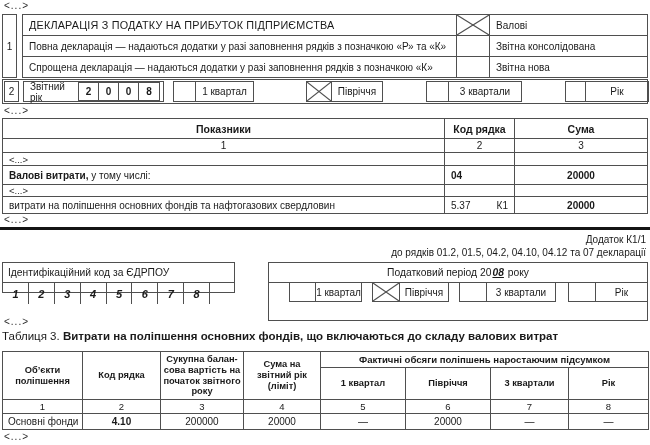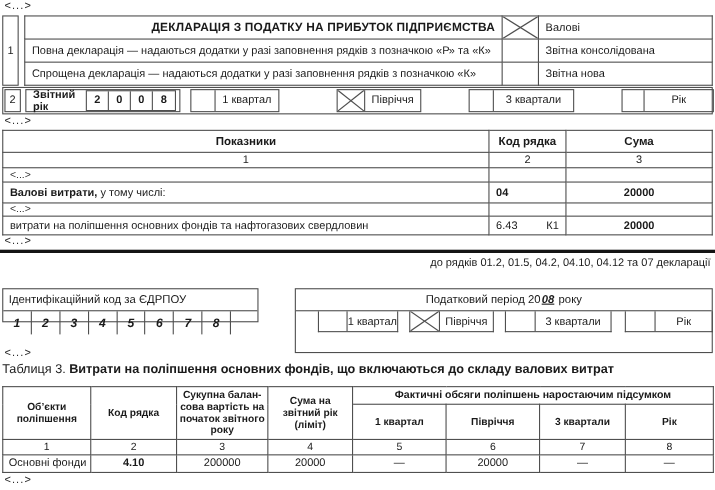--- a/index.html
+++ b/index.html
@@ -12,33 +12,33 @@
     position:relative;
     overflow:hidden;
   }
   .ellipsis { position:absolute; left:4px; font-size:10px; color:#2b2b2b; letter-spacing:1px; }
 
   
   #sec1 { position:absolute; top:14px; left:2px; width:646px; height:64px; display:flex; }
   .numbox { width:15px; border:1px solid #4f4f4f; display:flex; align-items:center; justify-content:center; margin-right:5px; }
   #t1 { flex:1; border-collapse:collapse; table-layout:fixed; }
   #t1 td { border:1px solid #4f4f4f; height:21px; padding:0 6px; vertical-align:middle; }
-  #t1 .ttl { text-align:right; font-weight:bold; font-size:10.8px; letter-spacing:.2px; }
+  #t1 .ttl { text-align:left; font-weight:normal; font-size:10.8px; letter-spacing:.2px; }
   #t1 .chkcol { width:33px; padding:0; }
   #t1 .lblcol { width:158px; }
 
   .xmark { display:block; width:100%; height:100%; }
   .xmark line { stroke:#4f4f4f; stroke-width:1.1; vector-effect:non-scaling-stroke; }
 
   
   #sec2 { position:absolute; top:79px; left:2px; width:646px; height:25px; border:1px solid #4f4f4f; }
   #sec2 .inb { position:absolute; top:1px; height:21px; border:1px solid #4f4f4f; display:flex; align-items:center; }
   #n2 { left:1px; width:15px; justify-content:center; }
   #yearbox { left:20px; width:141px; }
-  #yearbox .ylab { padding-left:6px; flex:1;font-weight:bold; }
+  #yearbox .ylab { padding-left:6px; flex:1; }
   .digits { display:flex; border:1px solid #4f4f4f; height:19px; margin-right:3px; }
   .digits span { width:20px; display:flex; align-items:center; justify-content:center; font-weight:bold; border-right:1px solid #4f4f4f; }
   .digits span:last-child { border-right:none; }
   .grp { display:flex; }
   .grp .chk { border-right:1px solid #4f4f4f; height:100%; }
   .grp .glab { flex:1; display:flex; align-items:center; justify-content:center; }
   #g1 { left:170px; width:81px; } #g1 .chk { width:22px; }
   #g2 { left:303px; width:77px; } #g2 .chk { width:25px; }
   #g3 { left:423px; width:96px; } #g3 .chk { width:22px; }
   #g4 { left:562px; width:84px; } #g4 .chk { width:20px; }
@@ -184,34 +184,35 @@
   </tr>
   <tr class="ell2row">
     <td class="el">&lt;...&gt;</td>
     <td class="c2"></td>
     <td class="c3"></td>
   </tr>
   <tr class="impr">
     <td>витрати на поліпшення основних фондів та нафтогазових свердловин</td>
     <td class="c2">
       <span class="codecell">
-            <span>6.43</span>
+            <span>5.37</span>
             <span>К1</span>
           </span>
     </td>
     <td class="c3 ctr bi">20000</td>
   </tr>
 </tbody>
   </table>
 
 <div class="ellipsis" style="top:214px">&lt;...&gt;</div>
 
 <div id="rule"></div>
 
 <div id="appendix">
+  <div>Додаток К1/1</div>
   <div>до рядків 01.2, 01.5, 04.2, 04.10, 04.12 та 07 декларації</div>
 </div>
 
 <div id="idrow">
   <div id="edrpou">
     <div class="bhead">Ідентифікаційний код за ЄДРПОУ</div>
     <div class="drow">
       <span>1</span>
       <span>2</span>
       <span>3</span>

